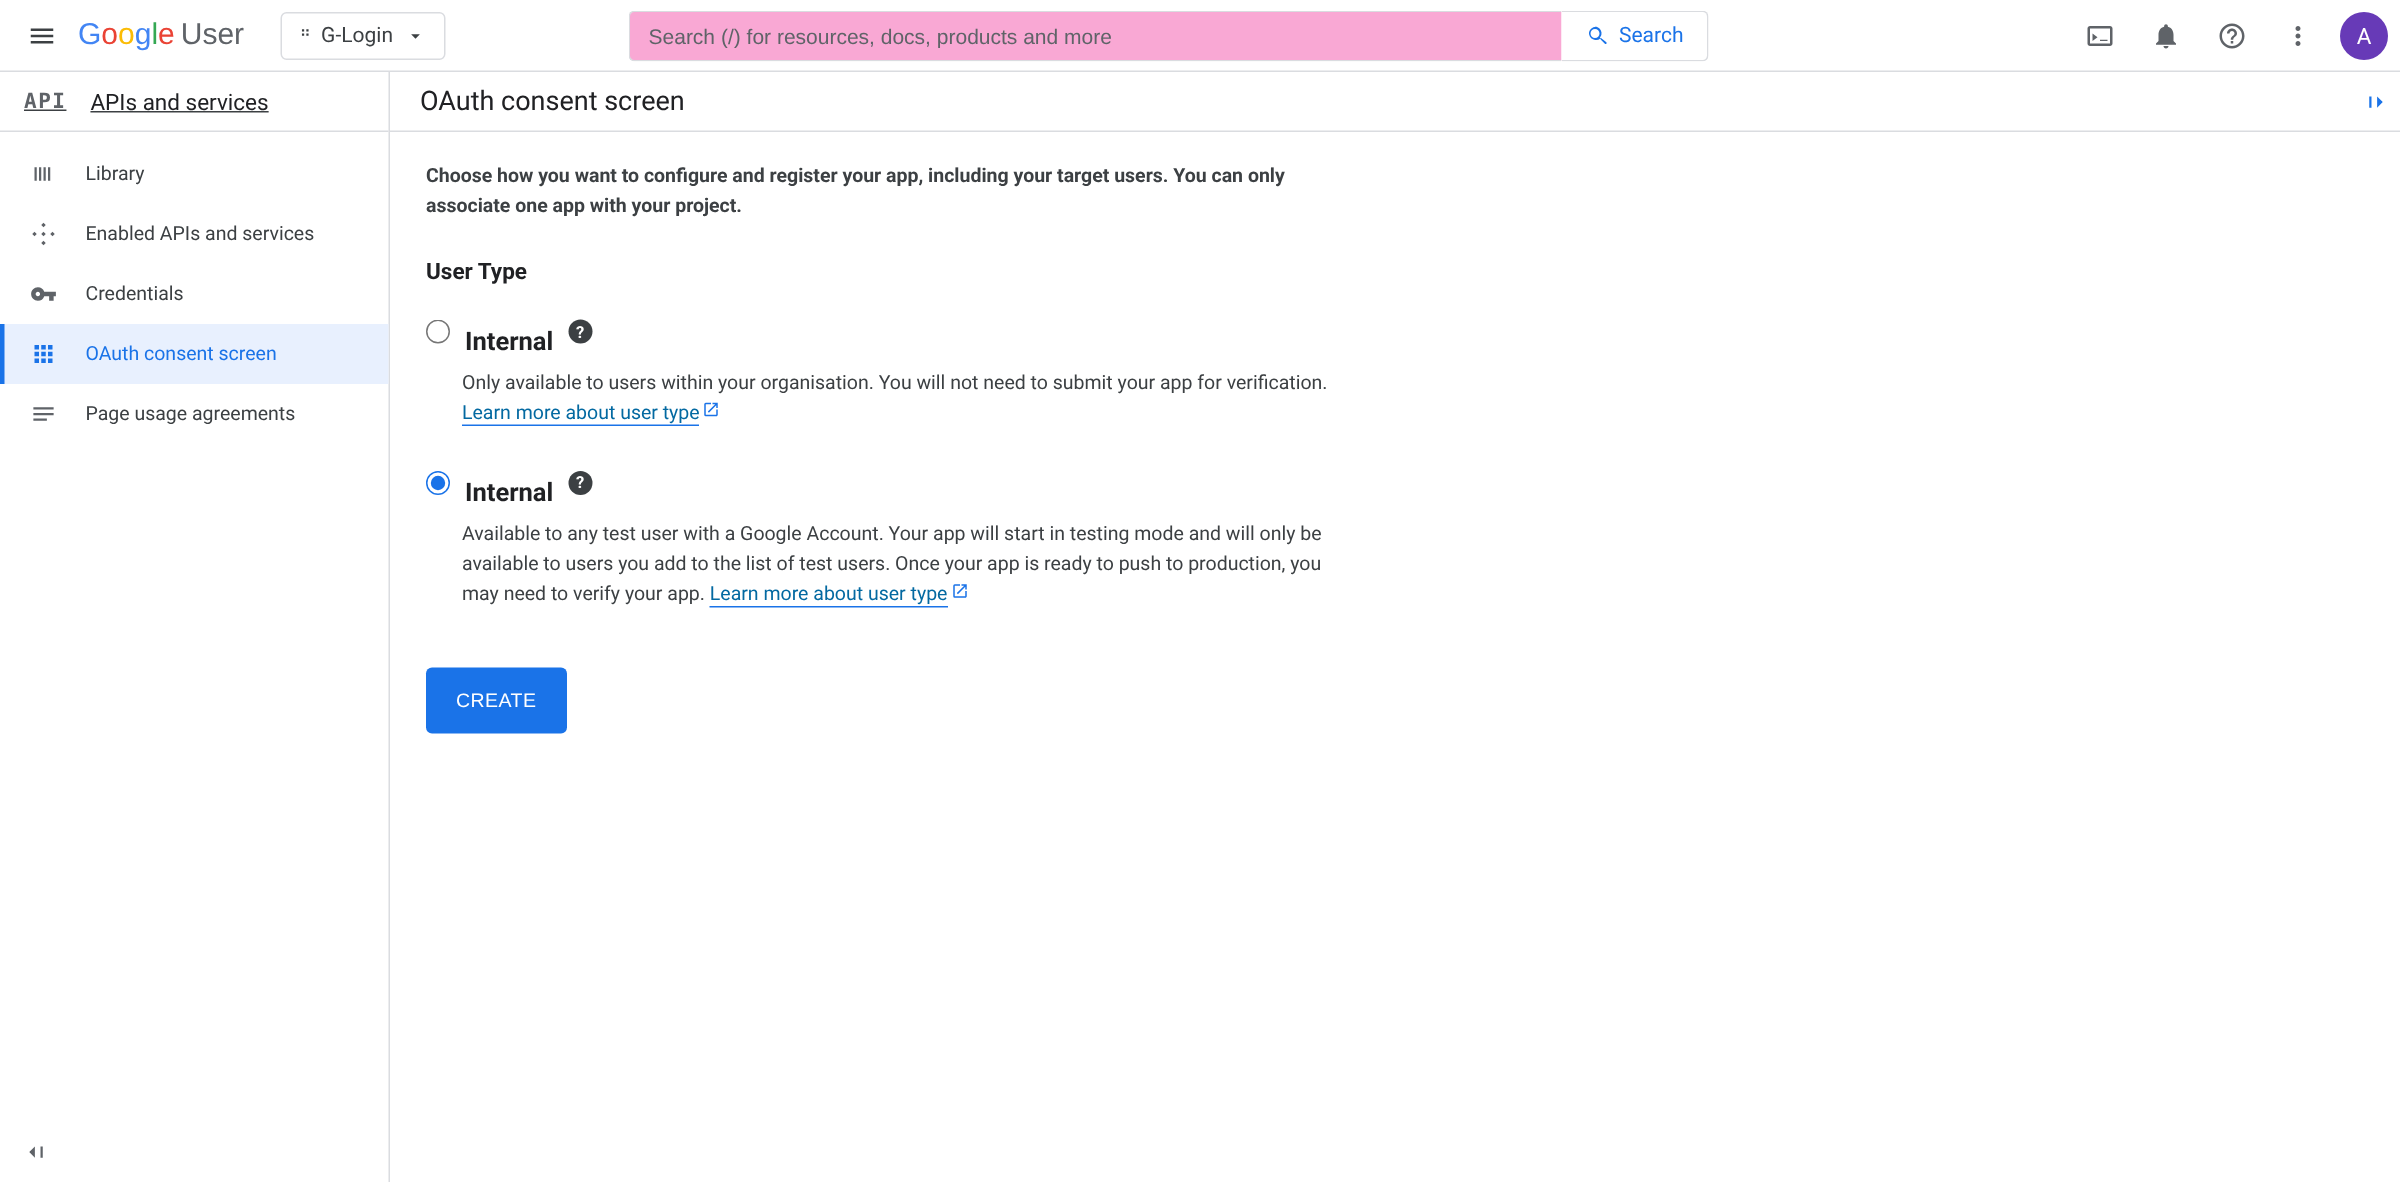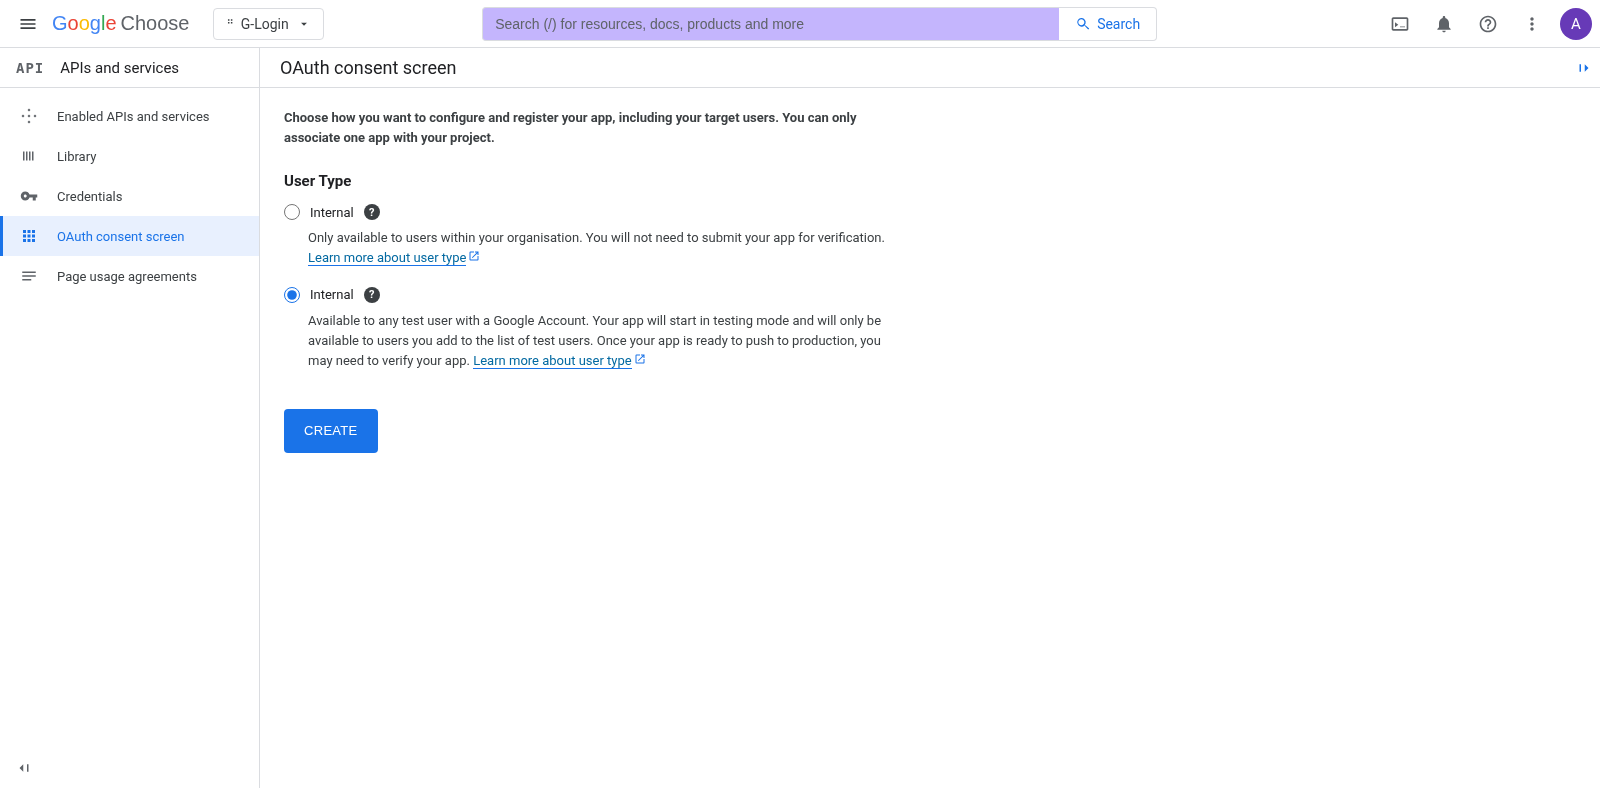--- a/index.html
+++ b/index.html
@@ -8,50 +8,50 @@
 
 
 .topbar{display:flex;align-items:center;height:48px;border-bottom:1px solid #dadce0;padding:0 8px;gap:4px;}
 .hamburger{width:40px;height:40px;display:flex;align-items:center;justify-content:center;cursor:pointer;}
 .logo{display:flex;align-items:center;font-size:20px;font-family:'Product Sans',Arial,sans-serif;cursor:pointer;letter-spacing:0;}
 .logo .b{color:#4285f4}.logo .r{color:#ea4335}.logo .y{color:#fbbc05}.logo .g{color:#34a853}
 .logo .cloud{color:#5f6368;margin-left:4px;font-weight:400;}
 .project-chip{display:flex;align-items:center;border:1px solid #dadce0;border-radius:4px;height:32px;padding:0 12px;margin-left:20px;gap:8px;cursor:pointer;font-size:14px;color:#3c4043;}
 .project-chip .dots{font-size:10px;letter-spacing:-1px;}
 .search-wrap{display:flex;flex:1;max-width:720px;margin:0 auto;}
-.search-box{flex:1;display:flex;align-items:center;background:#c4b5fd;border:1px solid #dadce0;border-right:none;border-radius:4px 0 0 4px;height:34px;padding:0 12px;margin-left:45px;}
+.search-box{flex:1;display:flex;align-items:center;background:#f9a8d4;border:1px solid #dadce0;border-right:none;border-radius:4px 0 0 4px;height:34px;padding:0 12px;}
 .search-box input{border:none;background:transparent;outline:none;width:100%;font-size:14px;color:#5f6368;}
 .search-box input::placeholder{color:#5f6368;}
 .search-btn{display:flex;align-items:center;gap:6px;height:34px;border:1px solid #dadce0;border-left:none;border-radius:0 4px 4px 0;background:#fff;padding:0 16px;color:#1a73e8;font-size:14px;cursor:pointer;}
 .topbar-right{display:flex;align-items:center;gap:4px;margin-left:auto;}
 .icon-btn{width:40px;height:40px;display:flex;align-items:center;justify-content:center;cursor:pointer;color:#5f6368;}
 .avatar{width:32px;height:32px;border-radius:50%;background:#673ab7;color:#fff;display:flex;align-items:center;justify-content:center;font-size:15px;margin-left:4px;cursor:pointer;}
 
 
 .body{display:flex;height:calc(100% - 48px);}
 .sidebar{width:260px;border-right:1px solid #dadce0;display:flex;flex-direction:column;flex-shrink:0;}
-.sidebar-header{display:flex;align-items:center;height:40px;padding:0 16px;gap:16px;border-bottom:1px solid #dadce0;}
+.sidebar-header{display:flex;align-items:center;height:40px;padding:0 16px;gap:16px;border-bottom:1px solid #dadce0;text-decoration:underline;}
 .api-logo{font-family:monospace;font-weight:bold;font-size:14px;color:#5f6368;letter-spacing:1px;}
 .sidebar-title{font-size:15px;color:#202124;}
 .sidebar-nav{flex:1;padding-top:8px;}
 .nav-item{display:flex;align-items:center;height:40px;padding:0 16px;gap:18px;cursor:pointer;font-size:13px;color:#3c4043;border-left:3px solid transparent;}
 .nav-item.active{background:#e8f0fe;color:#1a73e8;border-left-color:#1a73e8;}
 .nav-item.active svg{fill:#1a73e8;}
 .nav-icon{width:20px;height:20px;display:flex;align-items:center;justify-content:center;color:#5f6368;flex-shrink:0;}
 .sidebar-footer{padding:8px 12px;border-top:none;}
 
 
 .main{flex:1;overflow:auto;position:relative;}
 .main-header{display:flex;align-items:center;height:40px;border-bottom:1px solid #dadce0;padding:0 20px;}
 .main-title{font-size:18px;color:#202124;}
 .main-body{padding:20px 24px;max-width:660px;}
 .intro{font-size:13px;line-height:1.55;color:#3c4043;margin-bottom:24px;font-weight:bold;}
 .section-heading{font-size:15px;color:#202124;margin-bottom:14px;}
 .radio-row{display:flex;align-items:center;gap:10px;margin-bottom:4px;}
-.radio-row label{font-size:13px;color:#202124;font-weight:400;}
+.radio-row label{font-size:17px;color:#202124;font-weight:700;margin-top:14px;}
 .help{width:16px;height:16px;border-radius:50%;background:#3c4043;color:#fff;display:inline-flex;align-items:center;justify-content:center;font-size:11px;font-weight:bold;}
 .radio-desc{font-size:13px;line-height:1.55;color:#3c4043;margin:8px 0 18px 24px;}
 .link{color:#0369a1;border-bottom:1px solid #1a73e8;}
 .ext-icon{color:#1a73e8;margin-left:2px;}
 input[type=radio]{width:16px;height:16px;accent-color:#1a73e8;margin:0;}
 .create-btn{margin-top:20px;background:#1a73e8;color:#fff;border:none;border-radius:4px;height:44px;padding:0 20px;font-size:13px;font-weight:500;letter-spacing:.3px;cursor:pointer;}
 .feedback{font-size:12px;color:#3c4043;margin-top:28px;}
 .feedback .link{font-size:12px;}
 
 
@@ -68,21 +68,21 @@
         <path d="M3 6h18v2H3V6zm0 5h18v2H3v-2zm0 5h18v2H3v-2z"></path>
       </svg>
   </div>
   <div class="logo">
     <span class="b">G</span>
       <span class="r">o</span>
       <span class="y">o</span>
       <span class="b">g</span>
       <span class="g">l</span>
       <span class="r">e</span>
-    <span class="cloud">Choose</span>
+    <span class="cloud">User</span>
   </div>
   <div class="project-chip">
     <span class="dots">⠛</span>
     <span>G-Login</span>
     <svg width="14" height="14" viewBox="0 0 24 24">
         <path d="M7 10l5 5 5-5z"></path>
       </svg>
   </div>
   <div class="search-wrap">
     <div class="search-box">
@@ -126,32 +126,32 @@
 
   <div class="sidebar">
     <div class="sidebar-header">
       <span class="api-logo">API</span>
       <span class="sidebar-title">APIs and services</span>
     </div>
     <div class="sidebar-nav">
       <div class="nav-item">
         <span class="nav-icon">
             <svg width="18" height="18" viewBox="0 0 24 24">
+              <path d="M4 6h2v12H4zm4 0h2v12H8zm4 0h2v12h-2zm4 0h2v12h-2z"></path>
+            </svg>
+          </span>
+        <span>Library</span>
+      </div>
+      <div class="nav-item">
+        <span class="nav-icon">
+            <svg width="18" height="18" viewBox="0 0 24 24">
               <path d="M12 2l-2 2 2 2 2-2-2-2zM4 10l-2 2 2 2 2-2-2-2zm16 0l-2 2 2 2 2-2-2-2zm-8 8l-2 2 2 2 2-2-2-2zm0-8l-2 2 2 2 2-2-2-2z"></path>
             </svg>
           </span>
         <span>Enabled APIs and services</span>
-      </div>
-      <div class="nav-item">
-        <span class="nav-icon">
-            <svg width="18" height="18" viewBox="0 0 24 24">
-              <path d="M4 6h2v12H4zm4 0h2v12H8zm4 0h2v12h-2zm4 0h2v12h-2z"></path>
-            </svg>
-          </span>
-        <span>Library</span>
       </div>
       <div class="nav-item">
         <span class="nav-icon">
             <svg width="18" height="18" viewBox="0 0 24 24">
               <path d="M12.65 10A5.99 5.99 0 007 6c-3.31 0-6 2.69-6 6s2.69 6 6 6a5.99 5.99 0 005.65-4H17v4h4v-4h2v-4H12.65zM7 14c-1.1 0-2-.9-2-2s.9-2 2-2 2 .9 2 2-.9 2-2 2z"></path>
             </svg>
           </span>
         <span>Credentials</span>
       </div>
       <div class="nav-item active">

